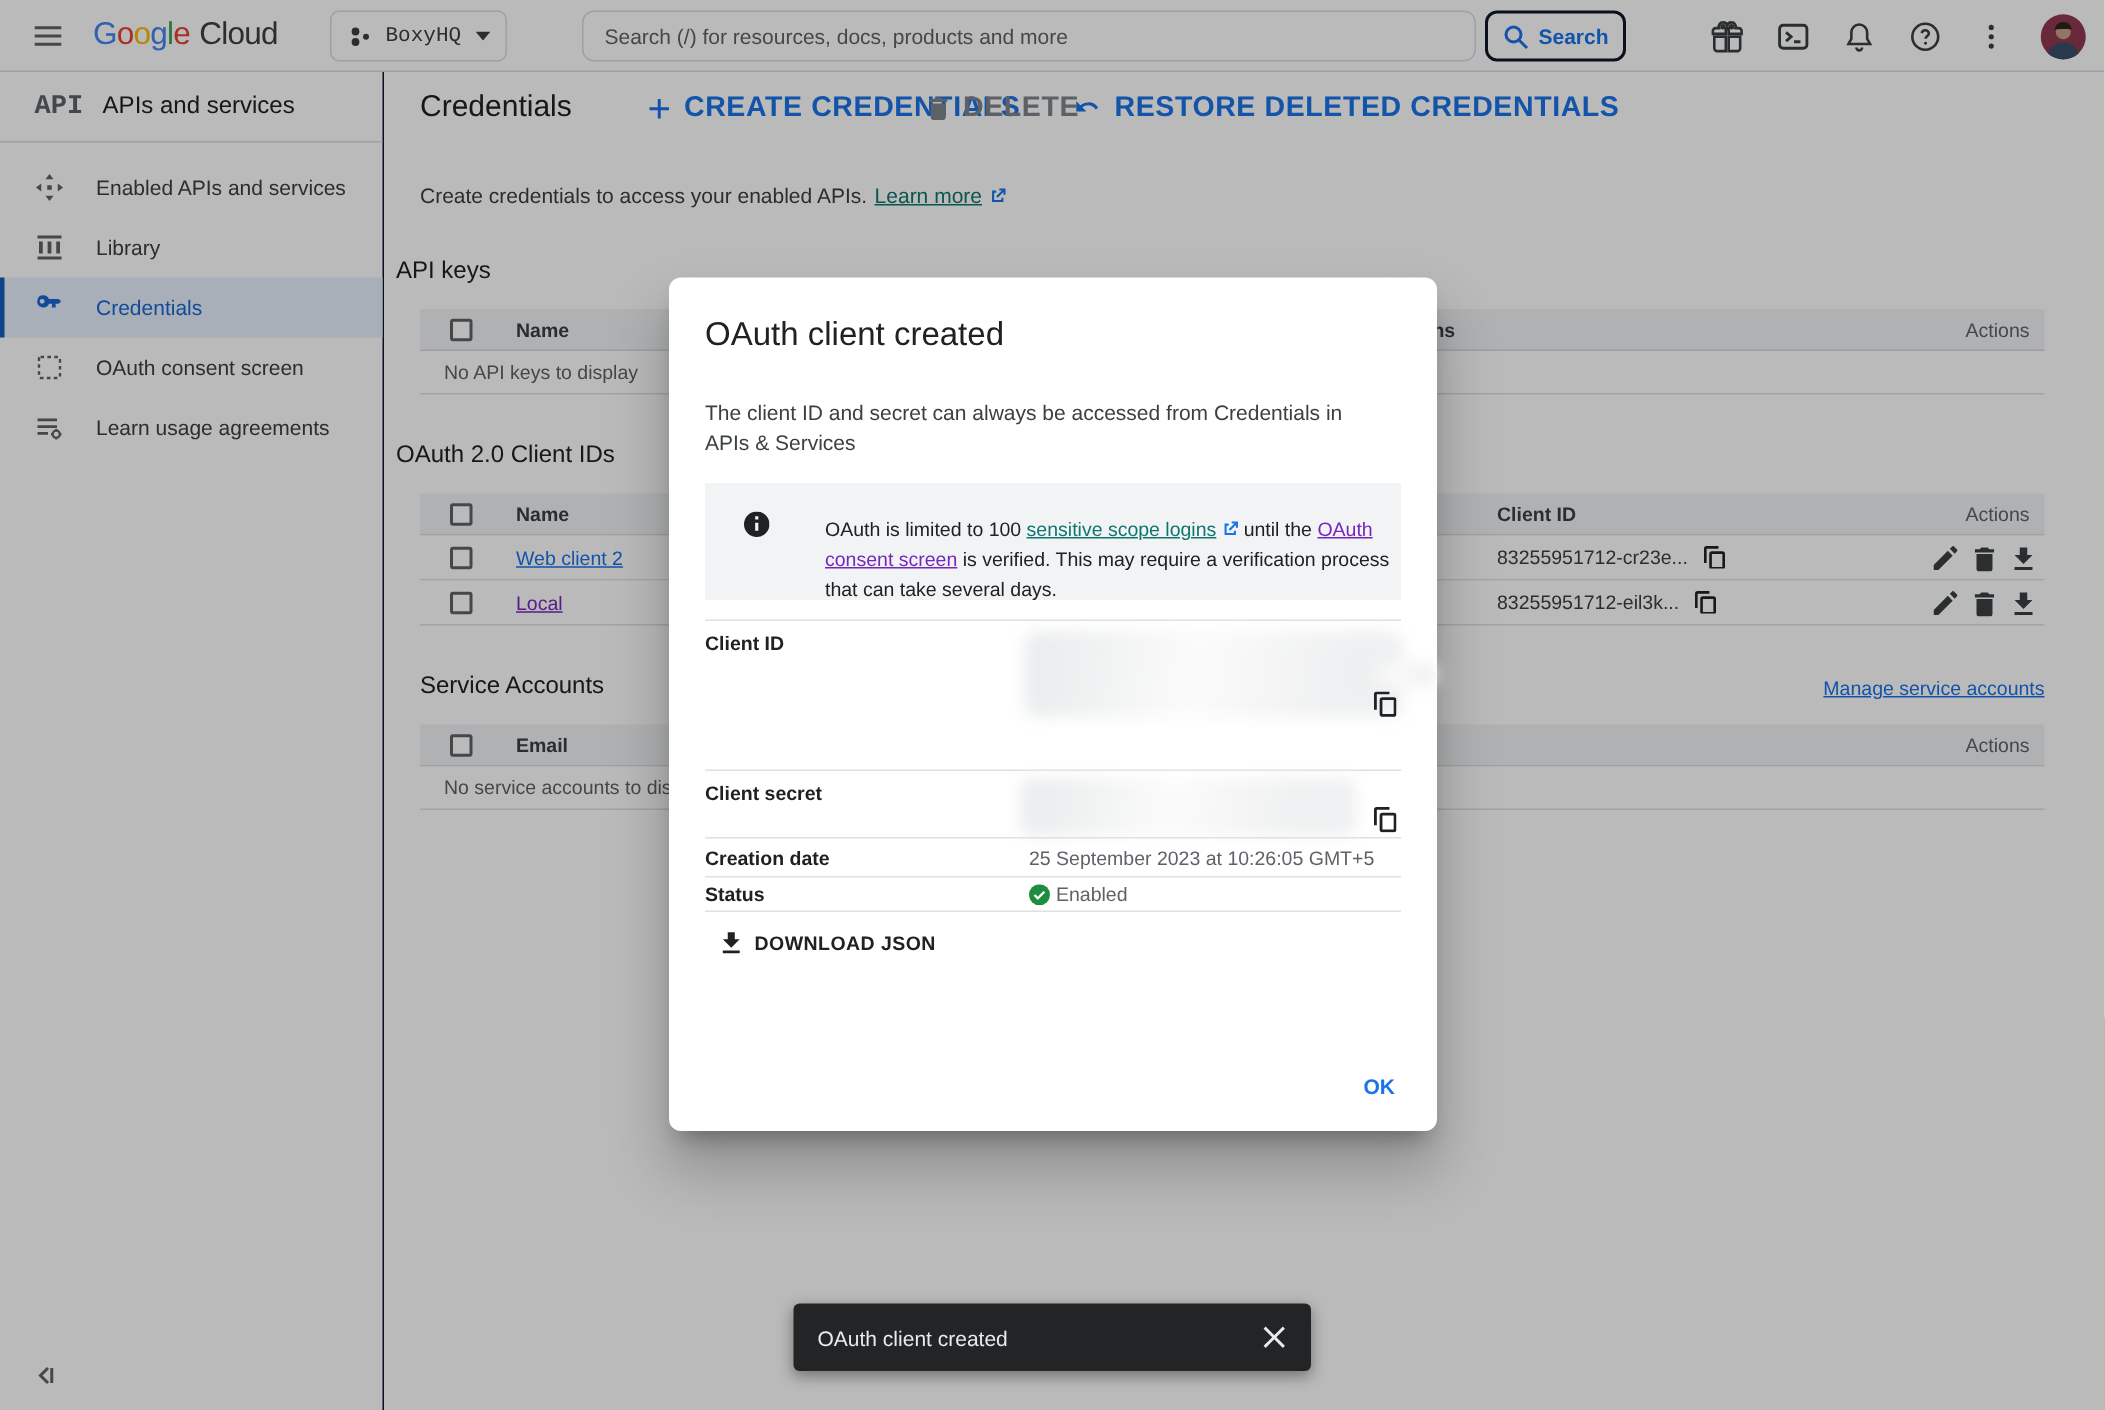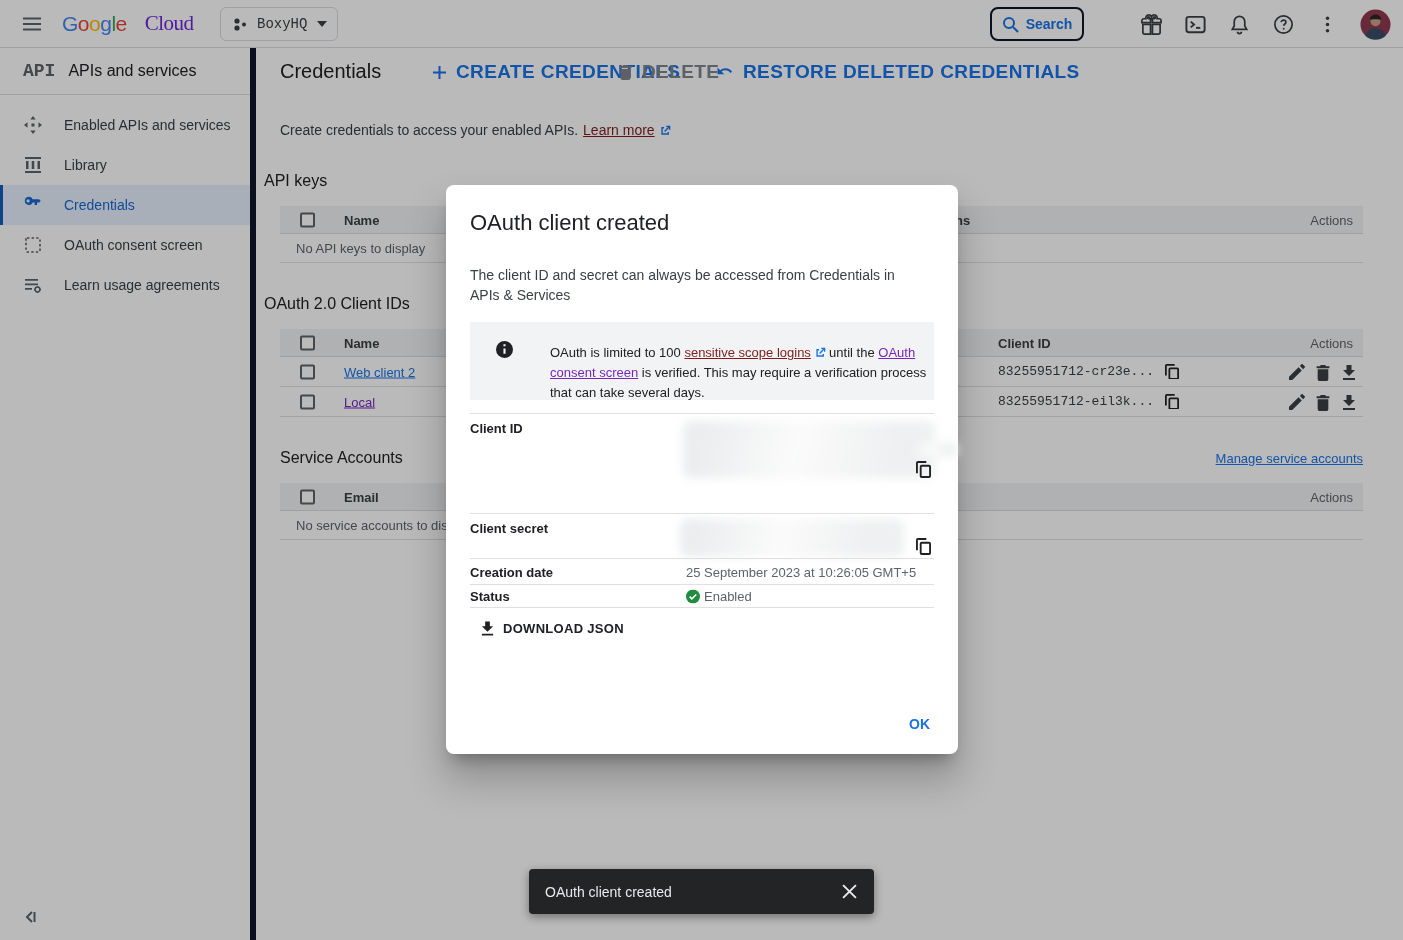--- a/index.html
+++ b/index.html
@@ -12,40 +12,40 @@
   button { font-family:inherit; background:none; border:none; padding:0; cursor:pointer; }
   a { cursor:pointer; }
 
   
   .topbar { position:absolute; top:0; left:0; right:0; height:48px; background:#fff;
             border-bottom:1px solid #dadce0; z-index:10; }
   .hamburger { position:absolute; left:23px; top:15px; width:18px; height:18px; color:#5f6368; }
   .logo { position:absolute; left:62px; top:11px; font-size:21px; letter-spacing:-.5px; display:flex; align-items:center; }
   .logo .l0,.logo .l3 { color:#4285F4; } .logo .l1,.logo .l5 { color:#EA4335; }
   .logo .l2 { color:#FBBC05; } .logo .l4 { color:#34A853; }
-  .logo .cloud { color:#6d28d9; margin-left:18px;font-family:Liberation Serif, serif; }
+  .logo .cloud { color:#404040; margin-left:6px; }
   .project-pill { position:absolute; left:220px; top:7px; height:34px; width:118px;
                   border:1px solid #dadce0; border-radius:6px; display:flex; align-items:center;
                   padding:0 10px 0 12px; gap:9px; background:#fff; }
   .project-pill .pname { font-size:14px; color:#3c4043; flex:1; text-align:left;font-family:Liberation Mono, monospace; }
   .search-box { position:absolute; left:388px; top:7px; width:596px; height:34px;
                 border:1px solid #dadce0; border-radius:8px; background:#fff; display:flex; align-items:center; }
   .search-box input { border:none; outline:none; background:transparent; width:100%; height:100%;
                       padding:0 14px; font-size:14px; color:#202124; font-family:inherit; }
   .search-box input::placeholder { color:#5f6368; }
   .search-btn { position:absolute; left:990px; top:7px; width:94px; height:34px;
                 border:2px solid #0f172a; border-radius:8px; background:#fff;
                 display:flex; align-items:center; justify-content:center; gap:7px;
                 color:#1a73e8; font-size:14px; font-weight:700; }
   .top-icons { position:absolute; right:12px; top:0; height:48px; display:flex; align-items:center; gap:21px; }
   .tico { width:23px; height:23px; color:#3c4043; display:flex; align-items:center; justify-content:center; }
 
   
   .sidebar { position:absolute; top:48px; left:0; width:256px; bottom:0; background:#fff;
-             border-right:6px solid #0f172a; z-index:5; }
+             border-right:1px solid #0f172a; z-index:5; }
   .sidebar-header { height:47px; border-bottom:1px solid #dadce0; display:flex; align-items:center;
                     padding-left:23px; gap:13px; }
   .api-logo { font-family:"Liberation Mono", monospace; font-weight:700; font-size:18px;
               color:#5f6368; letter-spacing:0; }
   .sidebar-title { font-size:16px; color:#202124; }
   .nav { padding-top:10px; }
   .nav-item { height:40px; display:flex; align-items:center; padding-left:24px; gap:22px;
               font-size:14px; color:#3c4043; position:relative; cursor:pointer; }
   .nav-item .nico { width:18px; height:18px; color:#5f6368; flex:0 0 18px; }
   .nav-item.selected { background:#e8f0fe; color:#1967d2; }
@@ -57,21 +57,21 @@
   .main { position:absolute; left:256px; top:48px; right:0; bottom:0; background:#fff; }
   .page-title { position:absolute; left:24px; top:12px; margin:0; font-size:20px; font-weight:400; color:#202124; }
   .tbtn { position:absolute; top:8px; height:32px; display:flex; align-items:center; gap:9px;
           font-size:19px; font-weight:700; letter-spacing:.4px; color:#1a73e8; }
   #btn-create { left:176px; }
   #btn-delete { left:362px; color:#80868b; }
   #btn-restore { left:460px; }
 
   .intro { position:absolute; left:24px; top:74px; font-size:14px; color:#3c4043;
            display:flex; align-items:center; gap:5px; }
-  .blue-link { color:#7f1d1d; text-decoration:underline; }
+  .blue-link { color:#0f766e; text-decoration:underline; }
   .ext-ic { width:11px; height:11px; color:#1a73e8; display:inline-block; }
 
   h2.section { position:absolute; left:8px; margin:0; font-size:16px; font-weight:500; color:#202124; }
   #h-apikeys { top:124px; }
   #h-oauth   { top:247px; }
   .sa-row { position:absolute; left:24px; top:401px; width:1083px; display:flex; justify-content:space-between; align-items:center; }
   .sa-row h2 { margin:0; font-size:16px; font-weight:500; color:#202124; }
   .manage-link { font-size:13px; color:#1a73e8; text-decoration:underline; }
 
   .gtable { position:absolute; left:24px; width:1083px; font-size:13px; }
@@ -82,21 +82,21 @@
   .cell { position:absolute; top:50%; transform:translateY(-50%); white-space:nowrap; }
   .cb { left:20px; width:15px; height:15px; border:2px solid #5f6368; border-radius:2px; background:#fff; }
   .c-name  { left:64px; font-weight:700; color:#3c4043; }
   .c-restr { left:615px; font-weight:700; color:#3c4043; }
   .c-cid   { left:718px; font-weight:700; color:#3c4043; }
   .c-actions { right:10px; color:#5f6368; }
   .c-empty { left:16px; color:#5f6368; }
   .name-link { left:64px; color:#1a73e8; text-decoration:underline; }
   .name-link.visited { color:#7627bb; }
   .cid-wrap { left:718px; display:flex; align-items:center; gap:11px;
-              font-family:Liberation Mono, monospace; font-size:13px; color:#3c4043; }
+              font-family:Liberation Sans, sans-serif; font-size:13px; color:#3c4043; }
   .copy-ic { width:14px; height:16px; color:#202124; }
   .row-actions { right:6px; display:flex; align-items:center; gap:10px; color:#3c4043; }
   .act-ic { width:16px; height:16px; color:#3c4043; }
 
   
   .scrim { position:absolute; inset:0; background:rgba(0,0,0,.27); z-index:40; }
 
   
   .modal { position:absolute; left:446px; top:185px; width:512px; height:569px; background:#fff;
            border-radius:8px; z-index:60;
@@ -167,20 +167,23 @@
           <circle cx="11" cy="7.5" r="2"></circle>
         </svg>
     </span>
     <span class="pname">BoxyHQ</span>
     <span>
       <svg width="10" height="6" viewBox="0 0 10 6" fill="#3c4043">
           <path d="M0 0l5 6 5-6z"></path>
         </svg>
     </span>
   </button>
+  <div class="search-box">
+    <input type="text" placeholder="Search (/) for resources, docs, products and more" style="">
+  </div>
   <button class="search-btn">
     <span>
       <svg width="17" height="17" viewBox="0 0 17 17" fill="none" stroke="#1a73e8" stroke-width="2">
           <circle cx="7" cy="7" r="5"></circle>
           <path d="M11 11l5 5"></path>
         </svg>
     </span>
     <span>Search</span>
   </button>
   <div class="top-icons">

